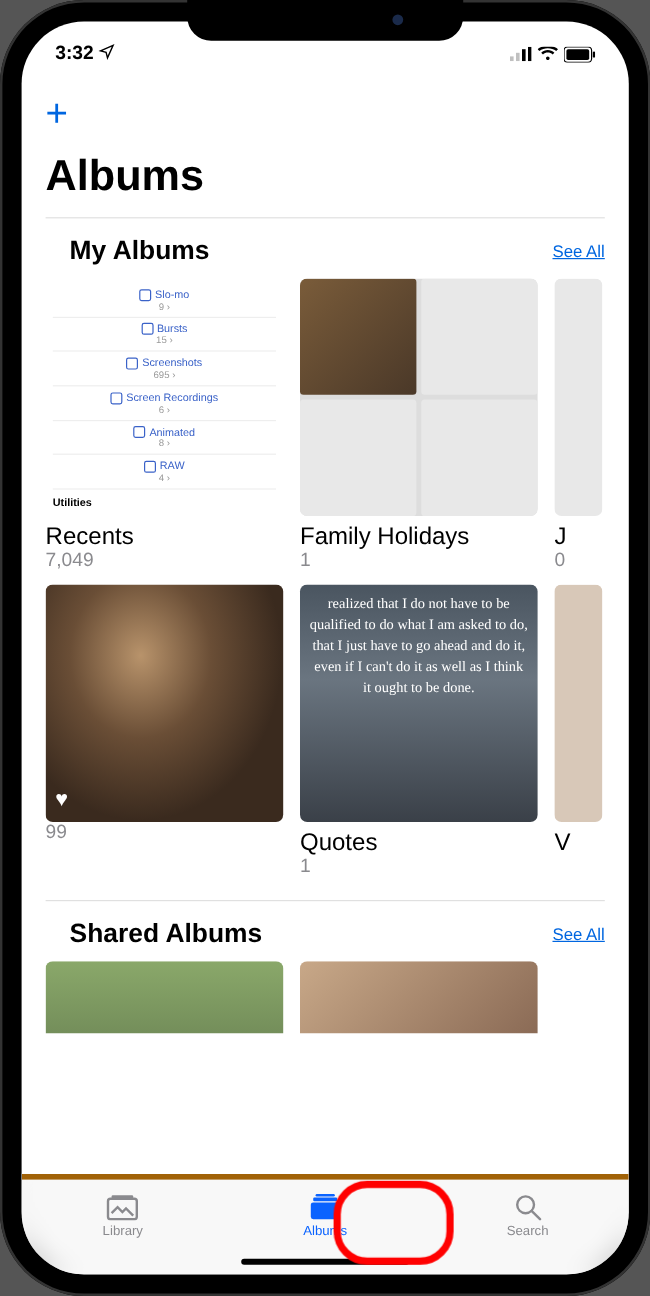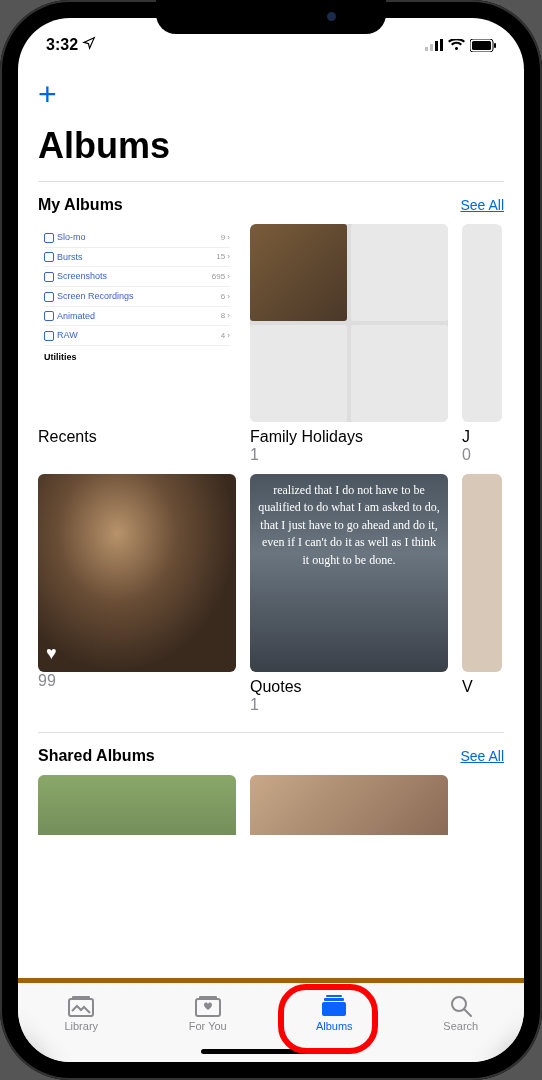--- a/index.html
+++ b/index.html
@@ -80,45 +80,45 @@
     font-weight: 700;
     margin: 4px 0 14px;
   }
   .divider { border-top:1px solid #e0e0e0; }
   .section-hdr {
     display:flex;
     justify-content:space-between;
     align-items:center;
     margin: 14px 0 10px;
   }
-  .section-title { font-size:16px; font-weight:700; }
+  .section-title { font-size:22px; font-weight:700;margin-left:20px; }
   .see-all { color:#0066e0; font-size:14px; text-decoration:underline; }
   .albums-row {
     display:flex;
     gap:14px;
     overflow:hidden;
   }
   .album-item {
     width: 198px;
     flex-shrink:0;
   }
   .album-item.partial { width: 40px; overflow:hidden; }
   .album-thumb {
     width: 198px;
     height: 198px;
     border-radius: 6px;
     background:#ddd;
     position:relative;
     overflow:hidden;
   }
-  .album-name { font-size:16px; margin-top:6px; white-space:nowrap; }
+  .album-name { font-size:20px; margin-top:6px; white-space:nowrap; }
   .album-count { font-size:16px; color:#8a8a8e; }
   
   .recents-thumb { background:#fff; font-size:9px; color:#3a62c8; padding:4px 6px; }
-  .recents-row { display:flex; justify-content:space-between; align-items:center; border-bottom:1px solid #eee; padding:4px 0; }
+  .recents-row { display:flex; justify-content:space-between; align-items:center; border-bottom:1px solid #eee; padding:4px 0;flex-direction:column; }
   .recents-row .cnt { color:#999; font-size:8px; }
   .mini-icon { width:10px; height:10px; display:inline-block; border:1px solid #3a62c8; border-radius:2px; margin-right:3px; vertical-align:middle; }
   .utilities-label { color:#000; font-weight:700; font-size:9px; margin-top:6px; }
   
   .quad { display:grid; grid-template-columns:1fr 1fr; grid-template-rows:1fr 1fr; gap:4px; height:100%; }
   .quad > div { background:#e8e8e8; border-radius:3px; }
   .quad .q1 { background:linear-gradient(135deg,#7a5c3a,#4a3828); position:relative; }
   
   .fav-thumb { background: radial-gradient(ellipse at 40% 30%, #b8936b 0%, #6a4e36 35%, #3a2a1e 70%); position:relative; }
   .heart-icon { position:absolute; bottom:8px; left:8px; color:#fff; font-size:18px; }
@@ -250,20 +250,21 @@
                 <span><span class="mini-icon"></span><span>Animated</span></span>
                 <span class="cnt"><span>8</span> ›</span>
               </div>
             <div class="recents-row">
                 <span><span class="mini-icon"></span><span>RAW</span></span>
                 <span class="cnt"><span>4</span> ›</span>
               </div>
             <div class="utilities-label">Utilities</div>
           </div>
           <div class="album-name">Recents</div>
+          <div class="album-count">7,049</div>
         </div>
         <div class="album-item">
           <div class="album-thumb">
             <div class="quad">
                 <div class="q1"></div>
                 <div></div>
                 <div></div>
                 <div></div>
               </div>
           </div>
@@ -312,30 +313,20 @@
       <div class="tab">
         <span class="tab-icon">
           <svg width="28" height="22" viewBox="0 0 28 22">
               <rect x="2" y="4" width="24" height="17" rx="2" fill="none" stroke="#8a8a8e" stroke-width="2"></rect>
               <rect x="5" y="1" width="18" height="3" rx="1" fill="#8a8a8e"></rect>
               <path d="M5 16l5-5 4 4 3-3 6 6" fill="none" stroke="#8a8a8e" stroke-width="2"></path>
             </svg>
         </span>
         <span>Library</span>
       </div>
-      <div class="tab">
-        <span class="tab-icon">
-          <svg width="26" height="22" viewBox="0 0 26 22">
-              <rect x="1" y="4" width="24" height="17" rx="2" fill="none" stroke="#8a8a8e" stroke-width="2"></rect>
-              <rect x="4" y="1" width="18" height="3" rx="1" fill="#8a8a8e"></rect>
-              <path d="M13 9c-1-2-4-2-4 1 0 2 4 5 4 5s4-3 4-5c0-3-3-3-4-1z" fill="#8a8a8e"></path>
-            </svg>
-        </span>
-        <span>For You</span>
-      </div>
       <div class="tab active">
         <span class="tab-icon">
           <svg width="28" height="22" viewBox="0 0 28 22">
               <rect x="2" y="7" width="24" height="14" rx="2" fill="#0a63ff"></rect>
               <rect x="4" y="3" width="20" height="3" rx="1" fill="#0a63ff"></rect>
               <rect x="6" y="0" width="16" height="2" rx="1" fill="#0a63ff"></rect>
             </svg>
         </span>
         <span>Albums</span>
       </div>

